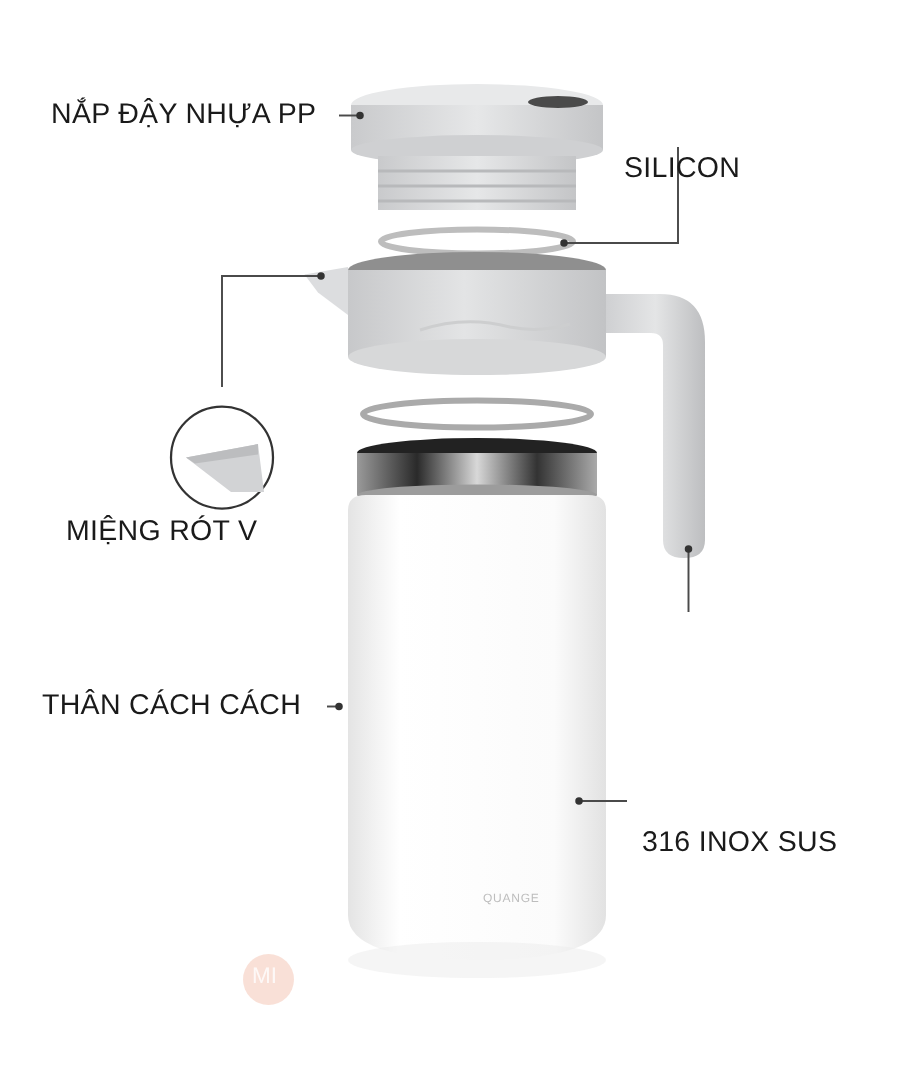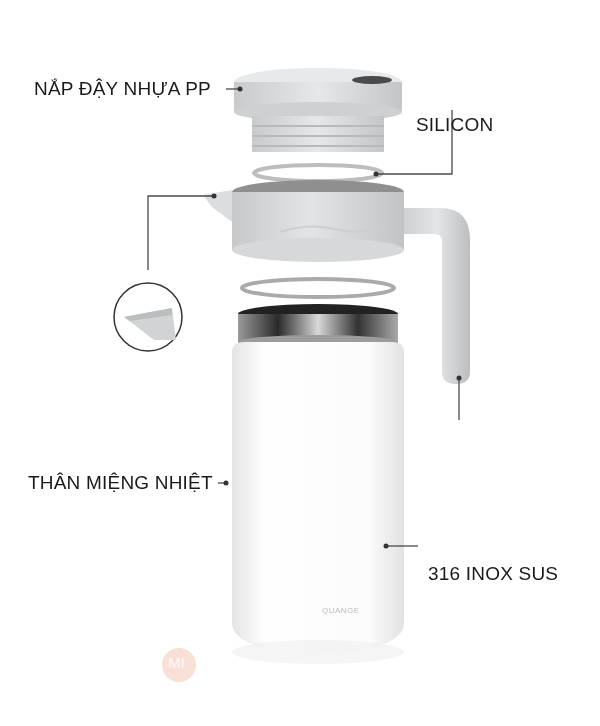--- a/index.html
+++ b/index.html
@@ -1,18 +1,18 @@
 <!DOCTYPE html>
 <html><head>
 <meta charset="utf-8">
 <style>
   html, body { margin:0; padding:0; }
   body { width:600px; height:726px; background:#ffffff; position:relative; overflow:hidden;
          font-family:"Liberation Sans", sans-serif; }
-  .stage { position:absolute; left:0; top:12px; width:600px; height:706px; background:#ffffff; }
+  .stage { position:absolute; left:0; top:0; width:600px; height:706px; background:#ffffff; }
   .label { position:absolute; color:#1a1a1a; font-size:19px; letter-spacing:0.2px; white-space:nowrap; }
   .inox-box { position:absolute; background:#ffffff; border-radius:8px; padding:6px 10px;margin-top:29px; }
   .part { position:absolute; }
   .watermark { position:absolute; font-weight:normal; font-size:20px; color:#f3c7b8; opacity:0.8; }
   .wm-circle { position:absolute; width:34px; height:34px; border-radius:50%; background:#f6d3c6; opacity:0.7; }
 </style>
 </head>
 <body>
 
 <div class="stage">
@@ -100,21 +100,22 @@
 
     <line x1="218" y1="471" x2="226" y2="471" stroke="#4a4a4a" stroke-width="1.3"></line>
     <circle cx="226" cy="471" r="2.5" fill="#333"></circle>
 
     <line x1="386" y1="534" x2="418" y2="534" stroke="#4a4a4a" stroke-width="1.3"></line>
     <circle cx="386" cy="534" r="2.5" fill="#333"></circle>
   </svg>
 
   <div class="label" style="left:34px;top:66px;">NẮP ĐẬY NHỰA PP</div>
   <div class="label" style="left:416px;top:66px;margin-top:36px;">SILICON</div>
-  <div class="label" style="left:28px;top:460px;">THÂN MIỆNG NHIỆT</div>
+  <div class="label" style="left:44px;top:344px;">MIỆNG RÓT V</div>
+  <div class="label" style="left:28px;top:460px;">THÂN CÁCH CÁCH</div>
   <div class="inox-box" style="left:418px;top:516px;">
     <span class="label" style="position:static;">316 INOX SUS</span>
   </div>
 
   <div style="position:absolute;left:322px;top:594px;font-size:8px;color:#bdbdbd;letter-spacing:0.5px;">QUANGE</div>
 
   <div class="wm-circle" style="left:162px;top:636px;"></div>
   <div class="watermark" style="left:168px;top:642px;color:#ffffff;font-size:15px;">MI</div>
 </div>
 

